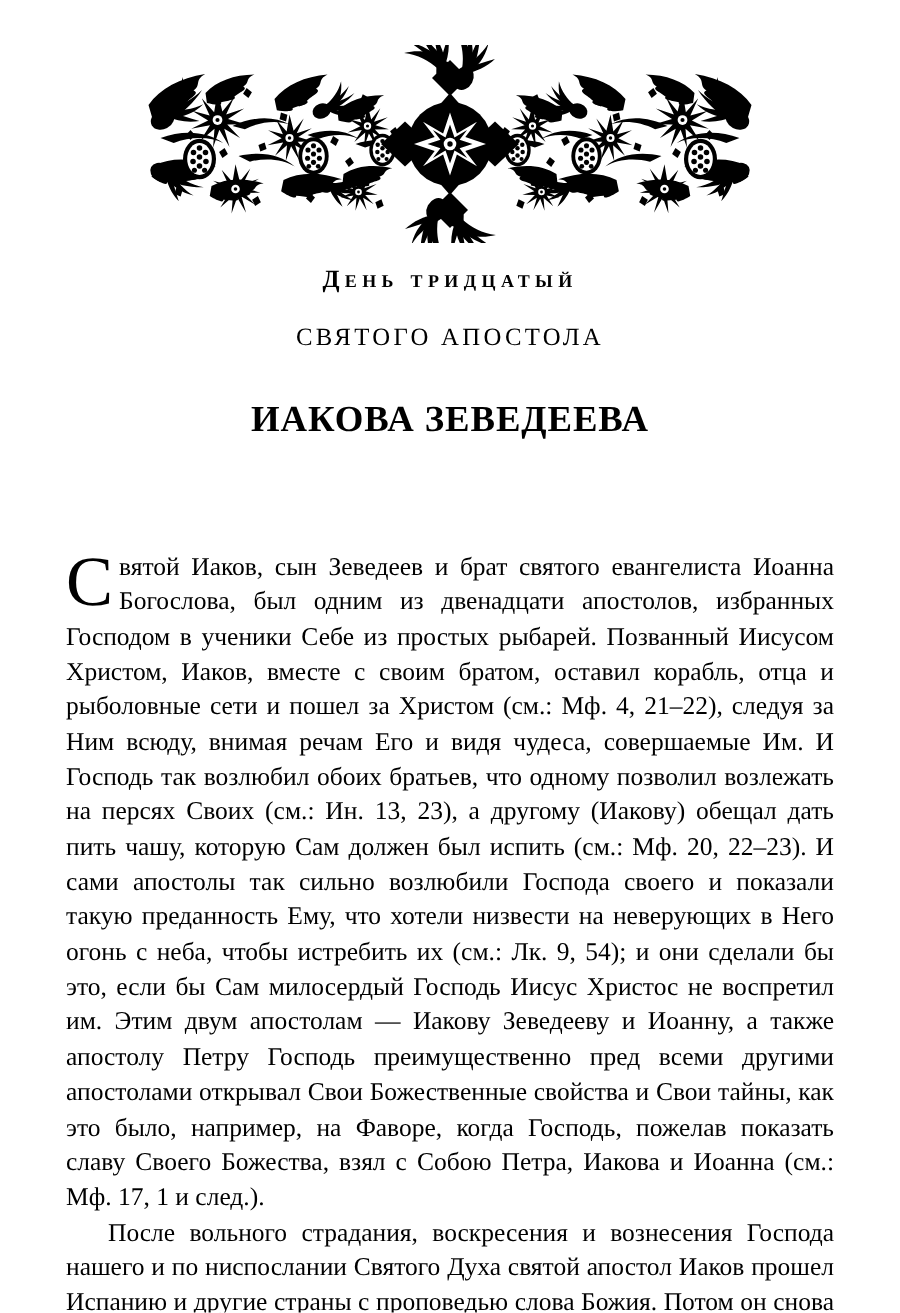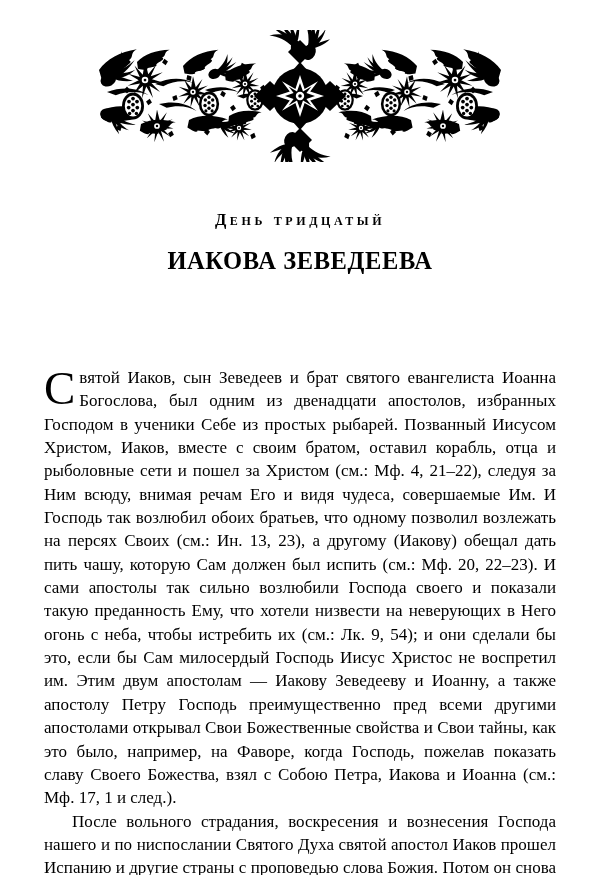--- a/index.html
+++ b/index.html
@@ -13,21 +13,21 @@
   .page{position:relative;width:600px;height:875px;}
 
   
   .ornament-wrap{
     position:absolute;left:0;top:28px;width:600px;height:136px;
     display:flex;align-items:center;justify-content:center;
   }
   .ornament-wrap svg{display:block;}
 
   
-  .title-block{position:absolute;left:0;top:212px;width:600px;text-align:center;}
+  .title-block{position:absolute;left:0;top:178px;width:600px;text-align:center;}
 
   .day-line{
     font-size:16.5px;
     font-variant:small-caps;
     letter-spacing:3.6px;
     font-weight:600;
     line-height:1;
     margin:0;
   }
   .memory-line{
@@ -38,21 +38,21 @@
     padding-top:47px;
   }
   .saint-line{
     margin:0;
     font-size:16.5px;
     letter-spacing:2.2px;
     line-height:1;
     padding-top:22px;
   }
   .name-line{
-    margin:0;
+    margin:15px;
     font-size:24.5px;
     font-weight:700;
     letter-spacing:0.6px;
     line-height:1;
     padding-top:20px;
   }
 
   
   .body-text{
     position:absolute;
@@ -221,20 +221,21 @@
                    L0,13 L-3,4.4 L-11.4,9.4 L-6.4,2.9 L-15,0 L-6.4,-2.9 L-11.4,-9.4 L-3,-4.4 Z" fill="#000"></path>
           <circle r="4.2" fill="#fff"></circle>
           <circle r="1.8" fill="#000"></circle>
         </g>
       </g>
     </svg>
   </div>
 
   <div class="title-block">
     <div class="day-line">День тридцатый</div>
+    <div class="saint-line">СВЯТОГО АПОСТОЛА</div>
     <div class="name-line">ИАКОВА ЗЕВЕДЕЕВА</div>
   </div>
 
   <div class="body-text">
     <p><span class="dropcap">С</span><span>вятой Иаков, сын Зеведеев и брат святого евангелиста Иоанна Богослова, был одним из двенадцати апостолов, избранных Господом в ученики Себе из простых рыбарей. Позванный Иисусом Христом, Иаков, вместе с своим братом, оставил корабль, отца и рыболовные сети и пошел за Христом (см.: Мф. 4, 21–22), следуя за Ним всюду, внимая речам Его и видя чудеса, совершаемые Им. И Господь так возлюбил обоих братьев, что одному позволил возлежать на персях Своих (см.: Ин. 13, 23), а другому (Иакову) обещал дать пить чашу, которую Сам должен был испить (см.: Мф. 20, 22–23). И сами апостолы так сильно возлюбили Господа своего и показали такую преданность Ему, что хотели низвести на неверующих в Него огонь с неба, чтобы истребить их (см.: Лк. 9, 54); и они сделали бы это, если бы Сам милосердый Господь Иисус Христос не воспретил им. Этим двум апостолам — Иакову Зеведееву и Иоанну, а также апостолу Петру Господь преимущественно пред всеми другими апостолами открывал Свои Божественные свойства и Свои тайны, как это было, например, на Фаворе, когда Господь, пожелав показать славу Своего Божества, взял с Собою Петра, Иакова и Иоанна (см.: Мф. 17, 1 и след.).</span></p>
     <p class="indent">После вольного страдания, воскресения и вознесения Господа нашего и по ниспослании Святого Духа святой апостол Иаков прошел Испанию и другие страны с проповедью слова Божия. Потом он снова вернулся в Иерусалим и был здесь грозен для иудеев, как</p>
   </div>
 
 </div>
 

